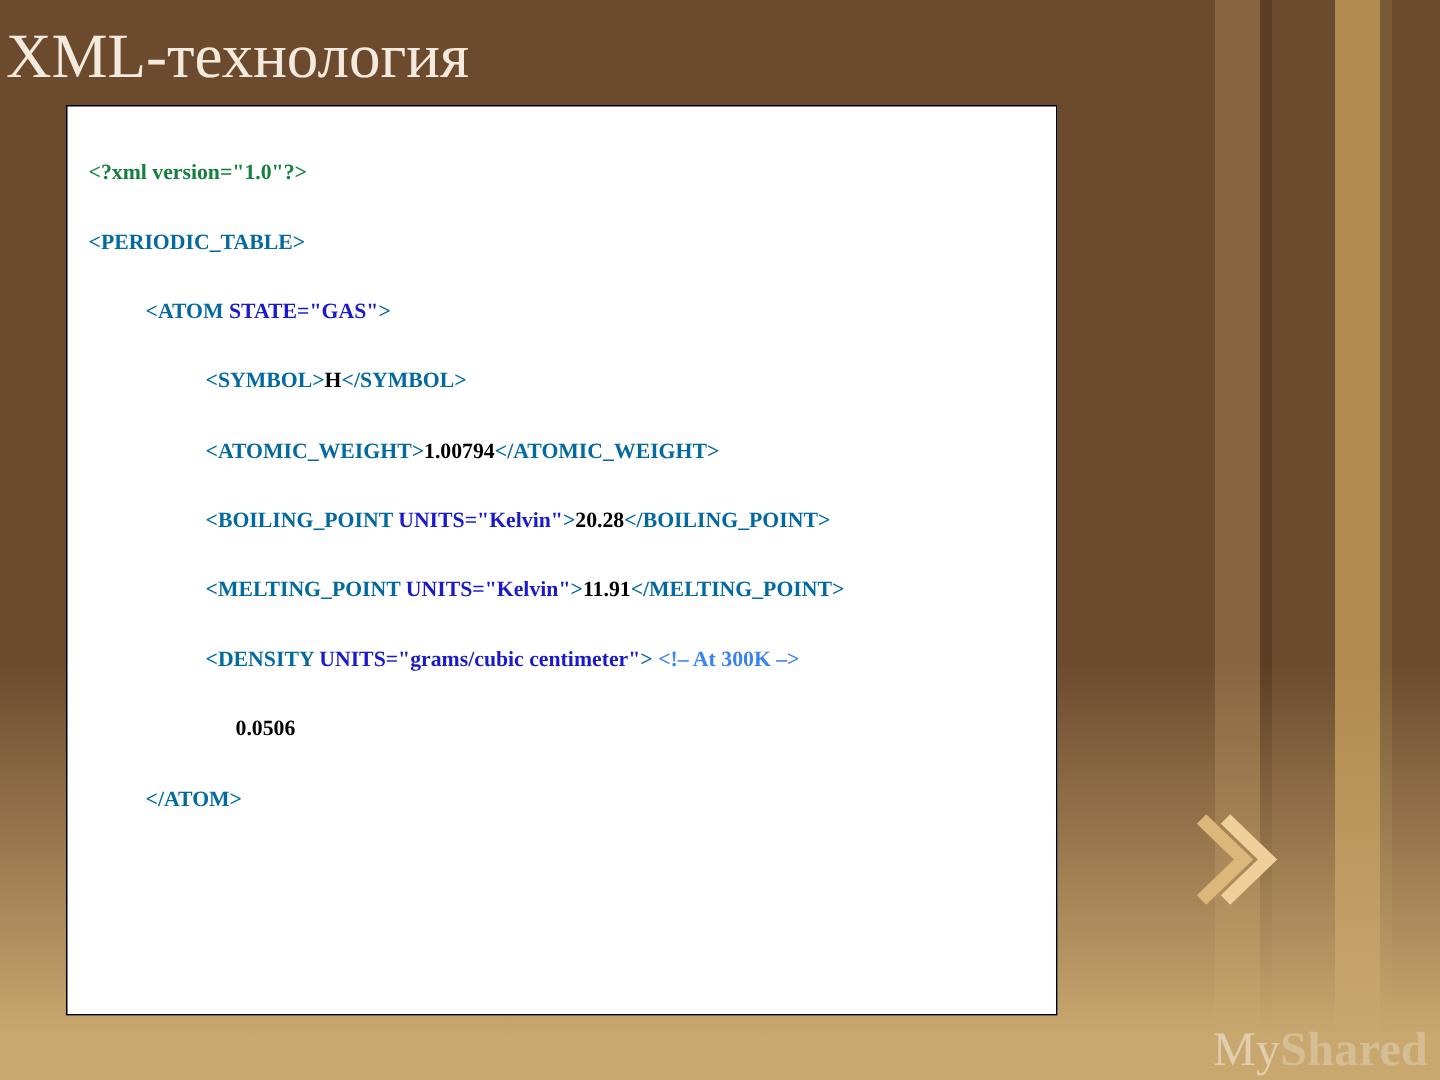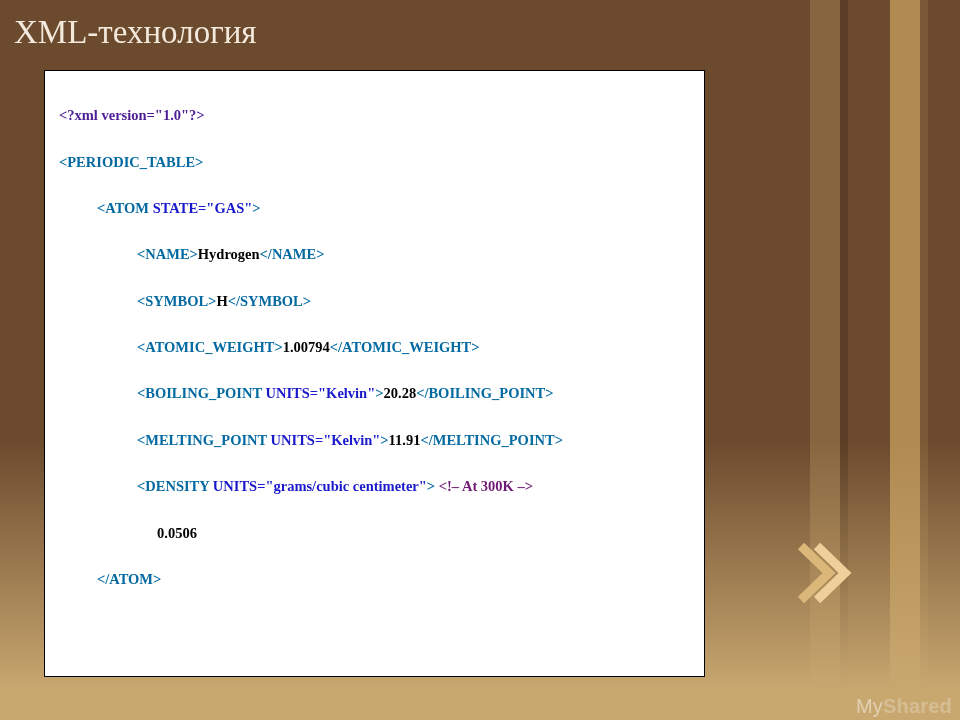--- a/index.html
+++ b/index.html
@@ -40,23 +40,23 @@
     position: absolute;
     right: 105px;
     bottom: 112px;
     width: 70px;
     height: 70px;
   }
   .chevron svg { width: 100%; height: 100%; }
   .title {
     position: absolute;
     top: 14px;
-    left: 14px;
+    left: 4px;
     color: #f3e9dc;
-    font-size: 33px;
+    font-size: 42px;
     font-weight: 400;
     font-family: Georgia, 'Times New Roman', serif;
   }
   .codebox {
     position: absolute;
     top: 70px;
     left: 44px;
     width: 635px;
     height: 585px;
     background: #ffffff;
@@ -69,30 +69,30 @@
     color: #000;
     white-space: pre;
     overflow: hidden;
   }
   .codebox .line { display: block; }
   .ind1 { padding-left: 38px; }
   .ind2 { padding-left: 78px; }
   .ind25 { padding-left: 98px; }
   .tag  { color: #0369a1; }   
   .attr { color: #1a1acc; }   
-  .pi   { color: #4c1d95; }   
-  .cmt  { color: #701a75; }   
+  .pi   { color: #15803d; }   
+  .cmt  { color: #3b82f6; }   
   .val  { color: #000; }
   .watermark {
     position: absolute;
     right: 8px;
     bottom: 2px;
-    font-size: 20px;
+    font-size: 32px;
     color: rgba(255,255,255,0.35);
-    font-family: Liberation Sans, sans-serif;
+    font-family: Liberation Serif, serif;
     letter-spacing: 0.2px;
   }
   .watermark .my { color: rgba(255,255,255,0.45); }
   .watermark .shared { color: rgba(255,255,255,0.25); font-weight: bold; }
 </style>
 </head>
 <body>
 
 <div class="slide">
   <div class="bar bar1"></div>
@@ -100,21 +100,20 @@
   <div class="bar bar2"></div>
   <div class="bar bar2b"></div>
   <div class="gradient"></div>
 
   <div class="title">XML-технология</div>
 
   <div class="codebox">
 <span class="line"><span class="pi">&lt;?xml </span><span class="pi">version="1.0"</span><span class="pi">?&gt;</span></span>
 <span class="line"><span class="tag">&lt;PERIODIC_TABLE&gt;</span></span>
 <span class="line ind1"><span class="tag">&lt;ATOM </span><span class="attr">STATE="GAS"</span><span class="tag">&gt;</span></span>
-<span class="line ind2"><span class="tag">&lt;NAME&gt;</span><span class="val">Hydrogen</span><span class="tag">&lt;/NAME&gt;</span></span>
 <span class="line ind2"><span class="tag">&lt;SYMBOL&gt;</span><span class="val">H</span><span class="tag">&lt;/SYMBOL&gt;</span></span>
 <span class="line ind2"><span class="tag">&lt;ATOMIC_WEIGHT&gt;</span><span class="val">1.00794</span><span class="tag">&lt;/ATOMIC_WEIGHT&gt;</span></span>
 <span class="line ind2"><span class="tag">&lt;BOILING_POINT </span><span class="attr">UNITS="Kelvin"</span><span class="tag">&gt;</span><span class="val">20.28</span><span class="tag">&lt;/BOILING_POINT&gt;</span></span>
 <span class="line ind2"><span class="tag">&lt;MELTING_POINT </span><span class="attr">UNITS="Kelvin"</span><span class="tag">&gt;</span><span class="val">11.91</span><span class="tag">&lt;/MELTING_POINT&gt;</span></span>
 <span class="line ind2"><span class="tag">&lt;DENSITY </span><span class="attr">UNITS="grams/cubic centimeter"</span><span class="tag">&gt;</span><span class="cmt"> &lt;!– At 300K –&gt; </span></span>
 <span class="line ind25"><span class="val">0.0506</span></span>
 <span class="line ind1"><span class="tag">&lt;/ATOM&gt;</span></span>
 
 
 

